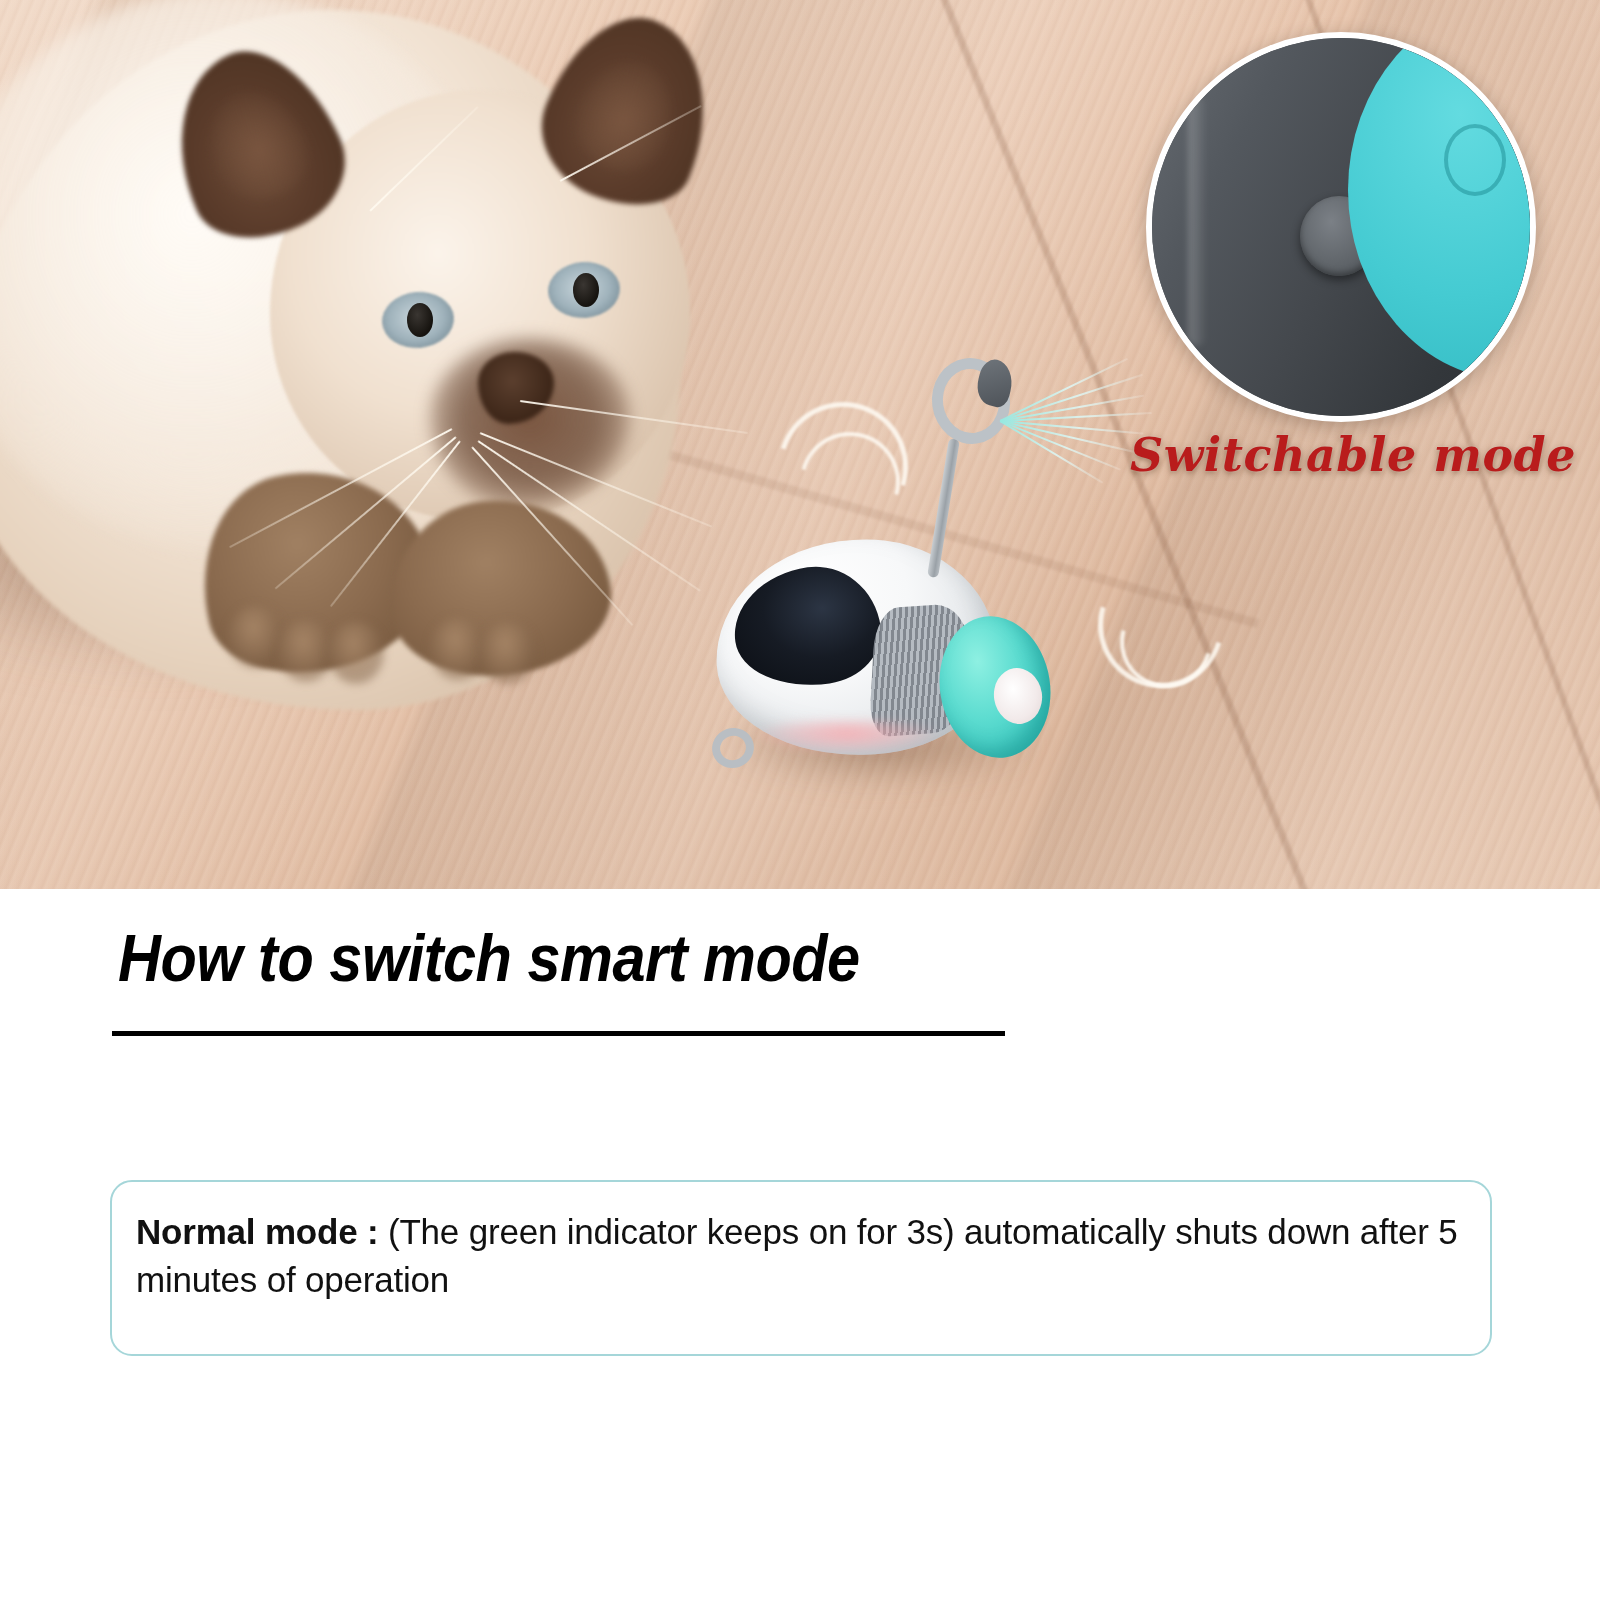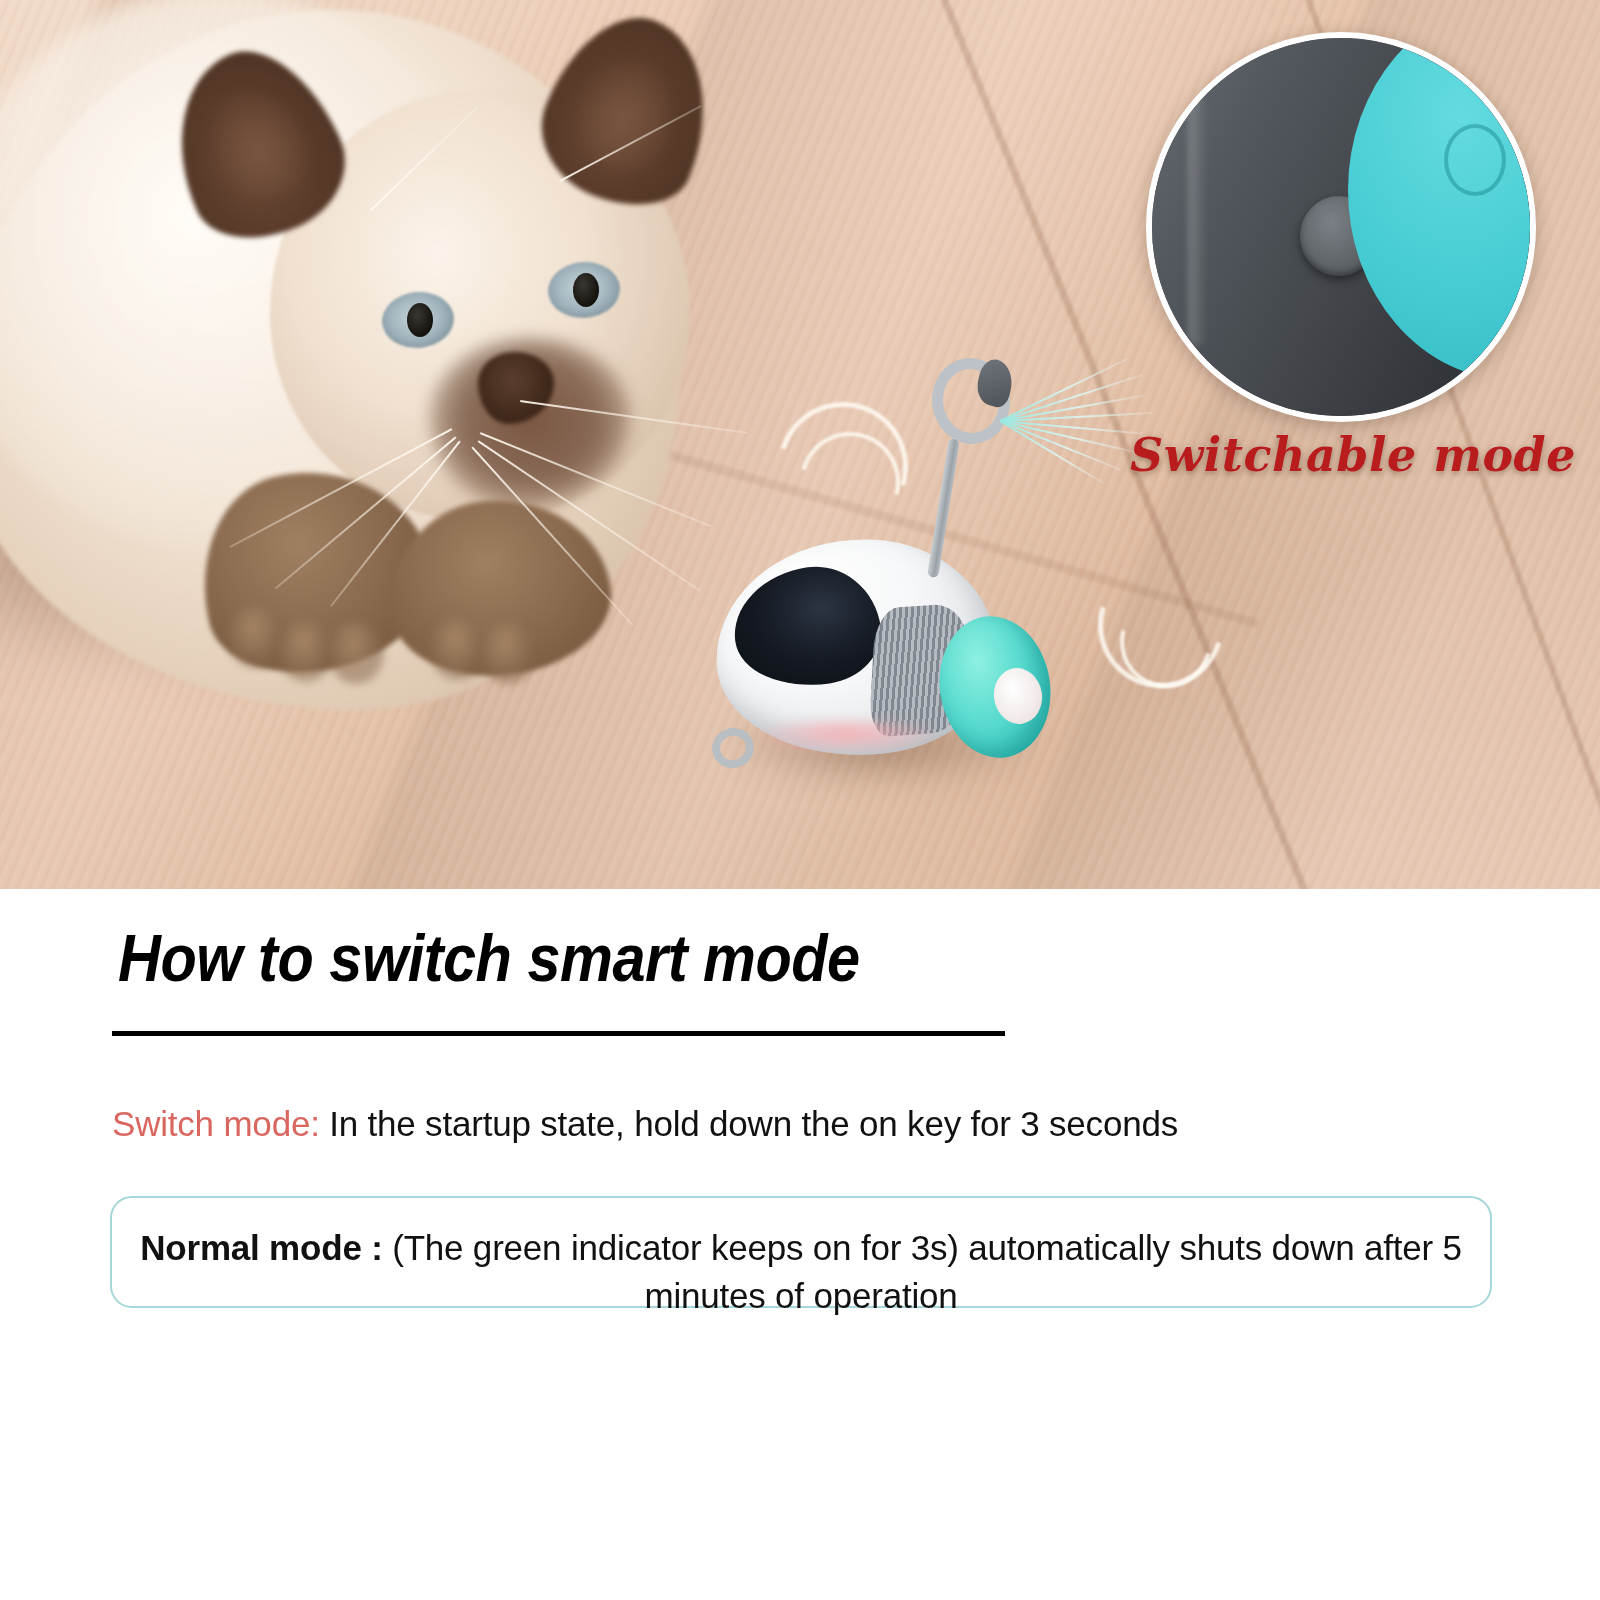--- a/index.html
+++ b/index.html
@@ -398,21 +398,21 @@
   .mode-box {
     position: absolute;
     left: 110px;
     width: 1382px;
     box-sizing: border-box;
     border: 2px solid #a5d6d9;
     border-radius: 22px;
     background: #ffffff;
     padding: 26px 24px 24px 24px;
   }
-  .mode-box-1 { top: 307px; height: 112px; text-align: center; }
+  .mode-box-1 { top: 291px; height: 176px; }
   .mode-box-2 { top: 470px; height: 170px; }
 
   .mode-text {
     font-size: 35px;
     line-height: 1.36;
     color: #111111;
     letter-spacing: -0.2px;
   }
   .mode-title { font-weight: 700; }
 </style>
@@ -503,24 +503,20 @@
 
   <div class="switchable-label">Switchable mode</div>
 </div>
 
 <div class="text-panel">
 
   <div class="heading">How to switch smart mode</div>
   <div class="heading-rule"></div>
 
 
-  <div class="line line-2">
-    <span class="lbl-red">Switch mode:</span>
-    <span>In the startup state, hold down the on key for 3 seconds</span>
-  </div>
 
   <div class="mode-box mode-box-1">
     <div class="mode-text">
       <span class="mode-title">Normal mode :</span>
       <span>(The green indicator keeps on for 3s) automatically shuts down after 5 minutes of operation</span>
     </div>
   </div>
 
 </div>
 

